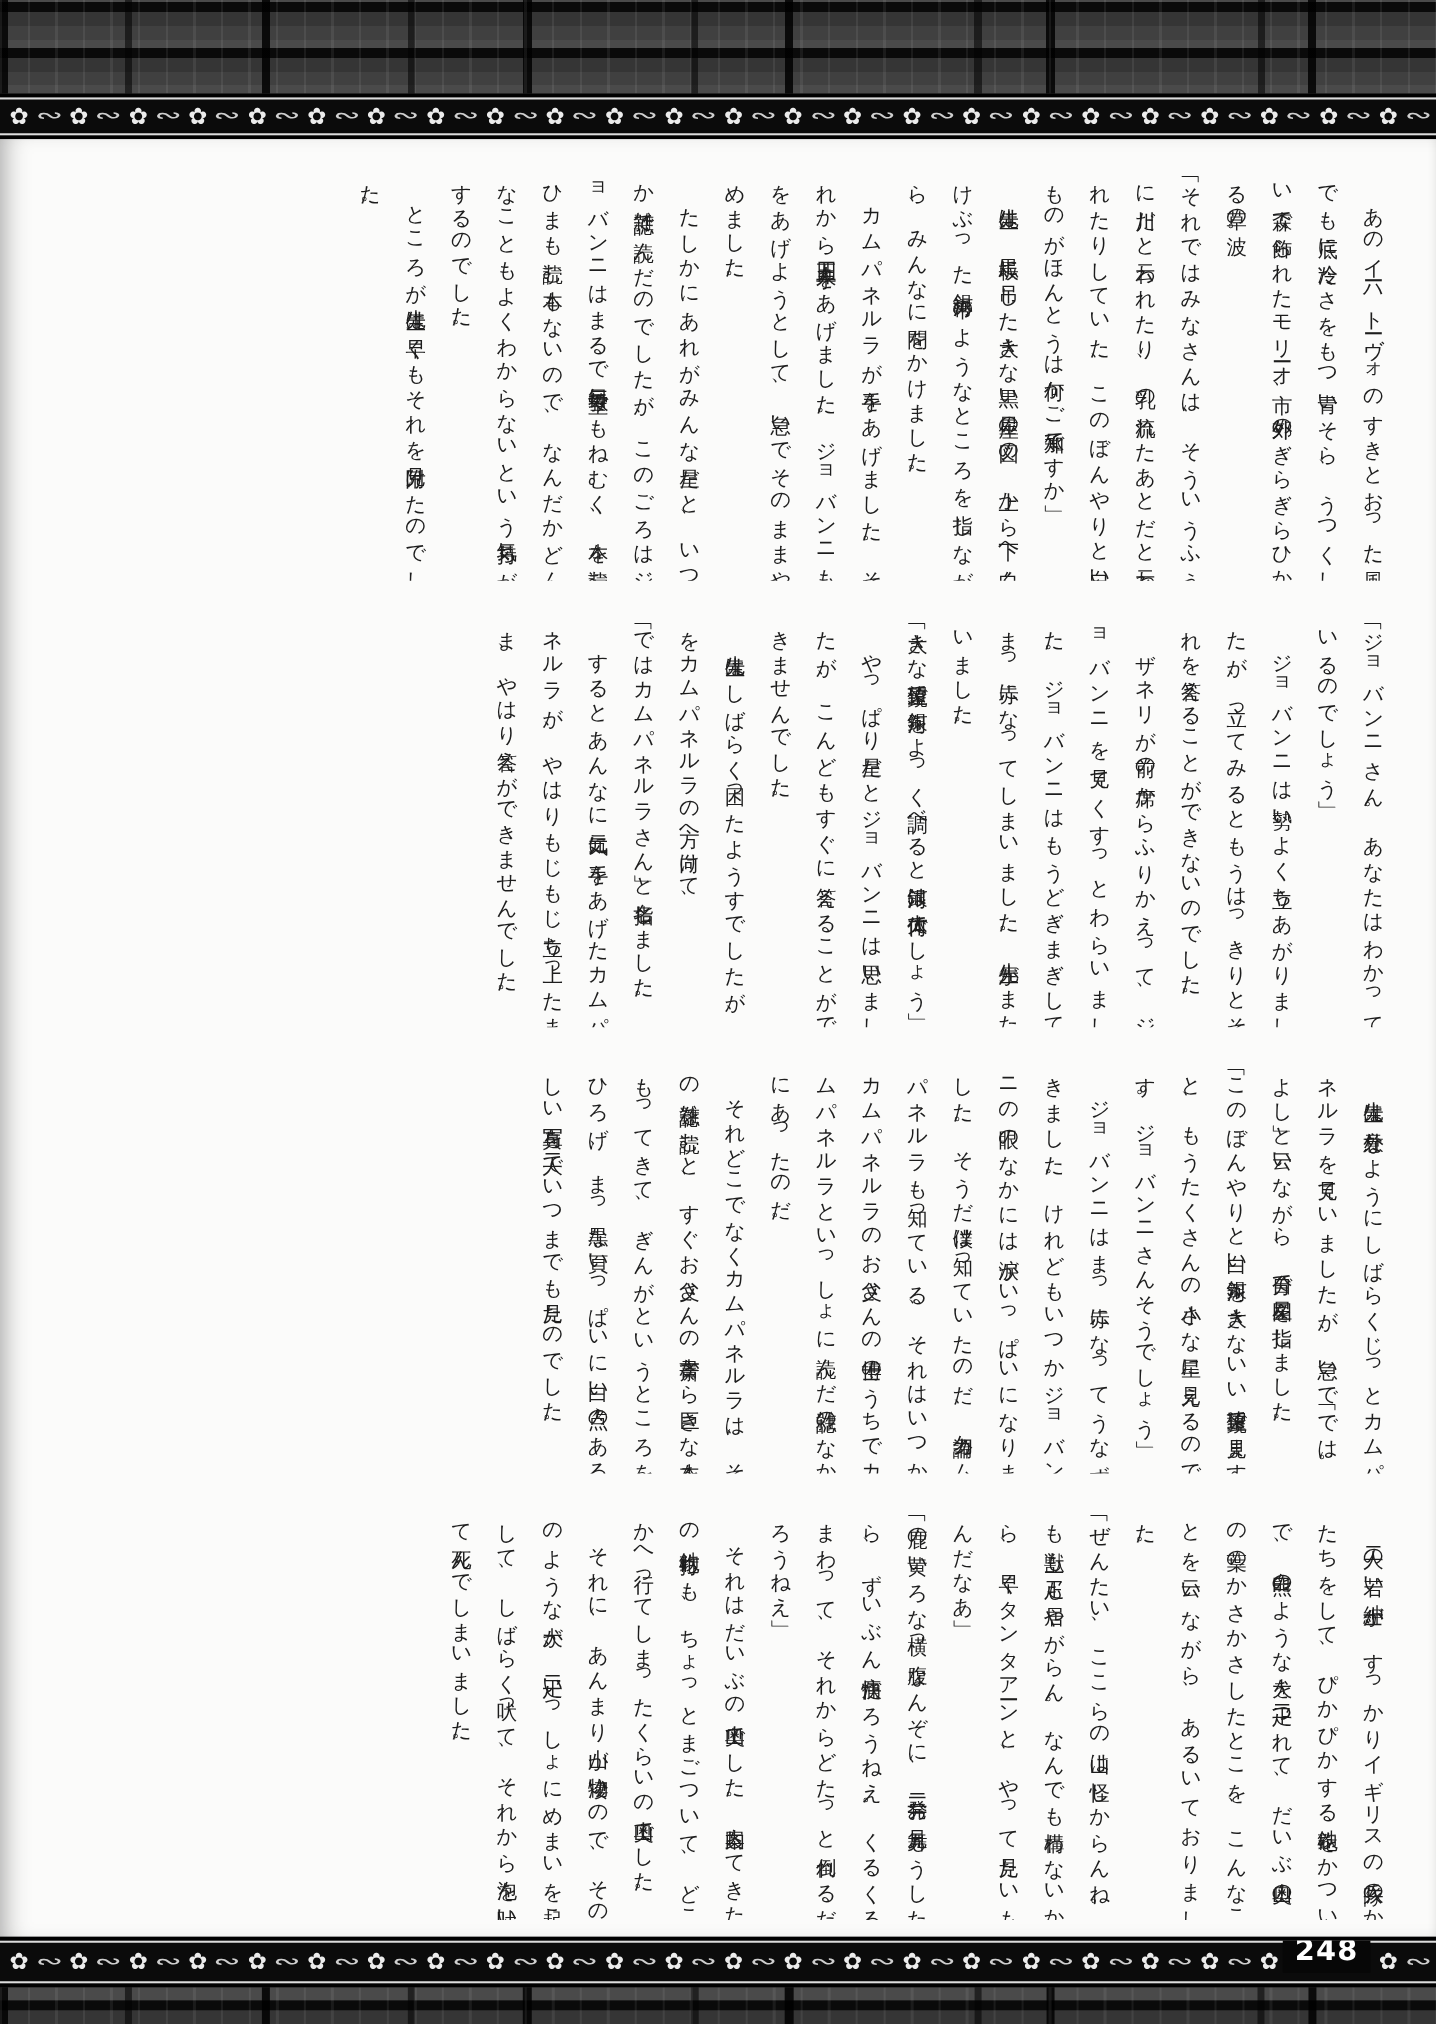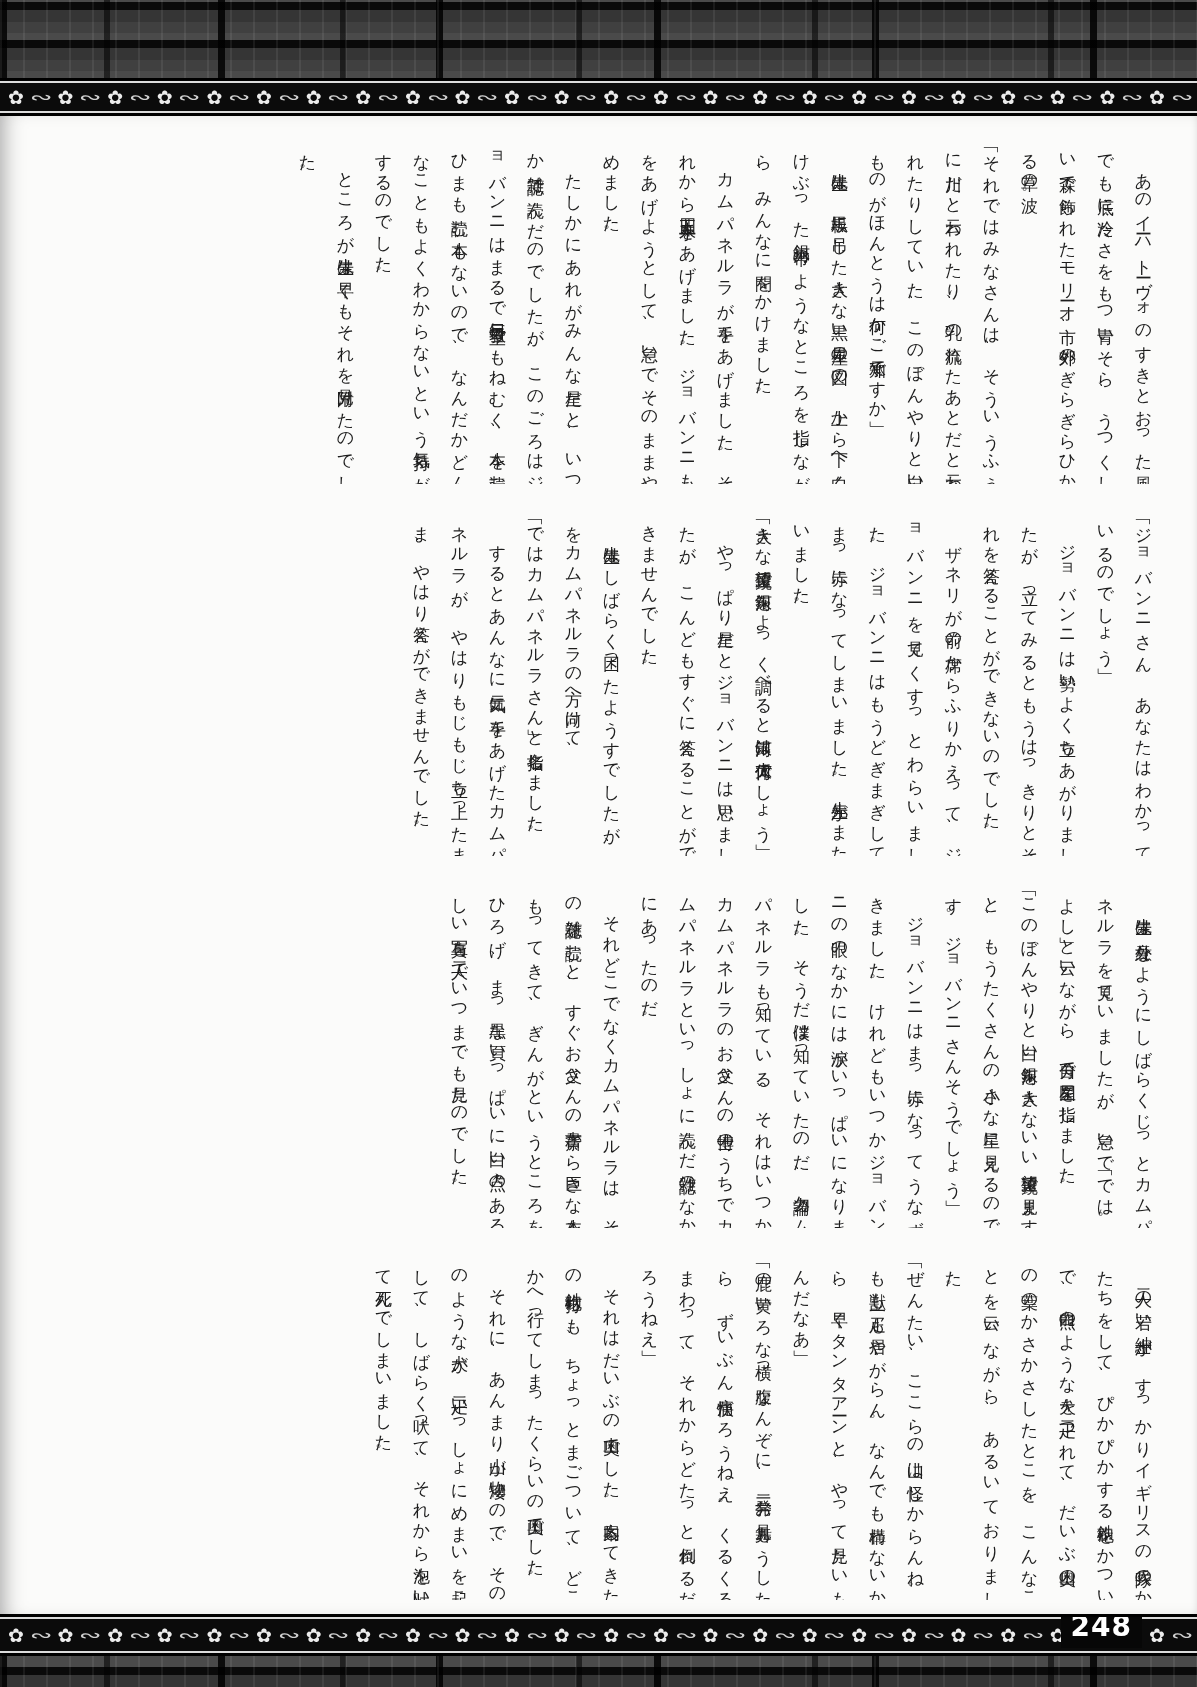--- a/index.html
+++ b/index.html
@@ -64,21 +64,21 @@
     text-align:justify;
   }
 
   
   .page-number{
     position:absolute;
     right:55px;top:-9px;
     background:#070707;
     color:#fff;
     font-family:"DejaVu Sans","Liberation Sans",sans-serif;
-    font-size:28px;font-weight:bold;
+    font-size:24px;font-weight:bold;
     letter-spacing:1px;
     line-height:1;
     padding:5px 10px 7px;
     border-radius:6px 6px 0 0;
     z-index:2;
   }
 </style>
 </head>
 <body>
 

